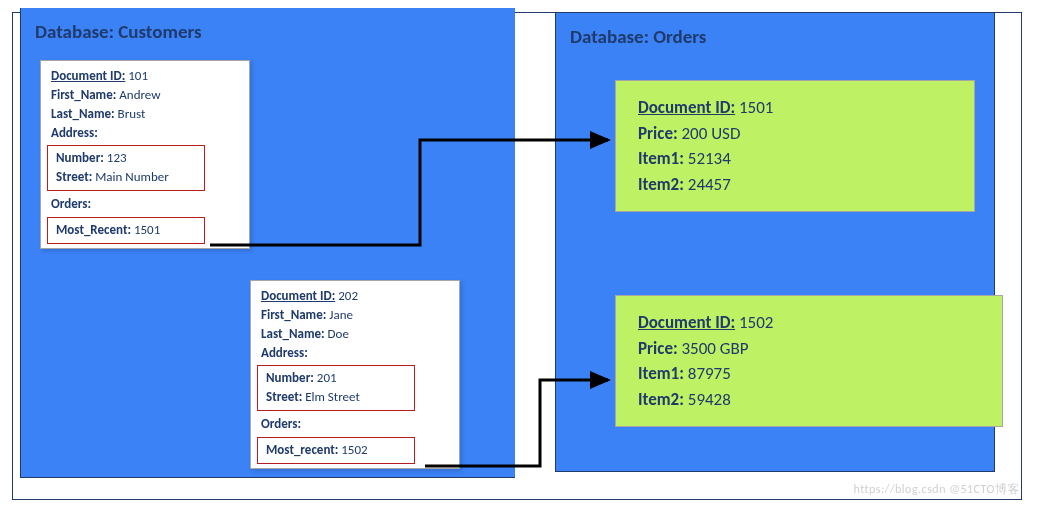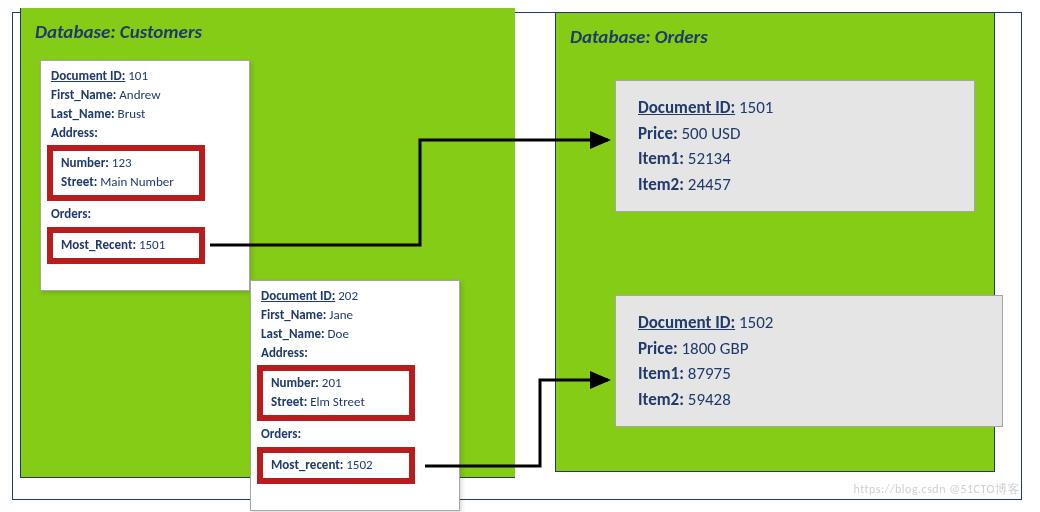--- a/index.html
+++ b/index.html
@@ -15,22 +15,21 @@
     position: absolute;
     left: 12px;
     top: 12px;
     width: 1010px;
     height: 488px;
     border: 1.5px solid #1f3a6b;
   }
   .db-panel {
     position: absolute;
     border: 1.5px solid #1f3a6b;
-    background: #84cc16;
-    font-style: italic;
+    background: #3b82f6;
   }
   .db-customers {
     left: 20px;
     top: 8px;
     width: 495px;
     height: 470px;
     border-top: none;
     border-right: none;
   }
   .db-orders {
@@ -43,42 +42,42 @@
     color: #1f3a6b;
     font-size: 19px;
     font-weight: 700;
     padding: 12px 14px 6px 14px;
   }
   .doc-card {
     position: absolute;
     border: 1.5px solid #a6a6a6;
     background: #fff;
     box-shadow: 2px 2px 4px rgba(0,0,0,0.15);
-    padding: 6px 10px 22px 10px;
+    padding: 6px 10px 0 10px;
   }
   .cust1 { left: 40px; top: 60px; width: 210px; }
   .cust2 { left: 250px; top: 280px; width: 210px; }
   .field-row {
     color: #1f3a6b;
     font-size: 13px;
     line-height: 1.45;
     white-space: nowrap;
   }
   .field-label { font-weight: 700; }
   .doc-id-label { text-decoration: underline; font-weight: 700; }
   .sub-box {
-    border: 6px solid #b91c1c;
+    border: 1px solid #b91c1c;
     margin: 3px 0 4px -4px;
     padding: 3px 8px;
     width: calc(100% - 30px);
   }
   .order-card {
     position: absolute;
     border: 1.5px solid #a6a6a6;
-    background: #e5e5e5;
+    background: #bef264;
     padding: 14px 22px;
   }
   .order1 { left: 615px; top: 80px; width: 360px; }
   .order2 { left: 615px; top: 295px; width: 388px; }
   .ofield {
     color: #1f3a6b;
     font-size: 17px;
     line-height: 1.5;
   }
   .ofield .field-label { font-weight: 700; }
@@ -185,40 +184,40 @@
   </div>
 </div>
 
 <div class="order-card order1">
   <div class="ofield">
     <span class="doc-id-label">Document ID:</span>
     <span>1501</span>
   </div>
   <div class="ofield">
     <span class="field-label">Price:</span>
-    <span>500 USD</span>
+    <span>200 USD</span>
   </div>
   <div class="ofield">
     <span class="field-label">Item1:</span>
     <span>52134</span>
   </div>
   <div class="ofield">
     <span class="field-label">Item2:</span>
     <span>24457</span>
   </div>
 </div>
 
 <div class="order-card order2">
   <div class="ofield">
     <span class="doc-id-label">Document ID:</span>
     <span>1502</span>
   </div>
   <div class="ofield">
     <span class="field-label">Price:</span>
-    <span>1800 GBP</span>
+    <span>3500 GBP</span>
   </div>
   <div class="ofield">
     <span class="field-label">Item1:</span>
     <span>87975</span>
   </div>
   <div class="ofield">
     <span class="field-label">Item2:</span>
     <span>59428</span>
   </div>
 </div>

